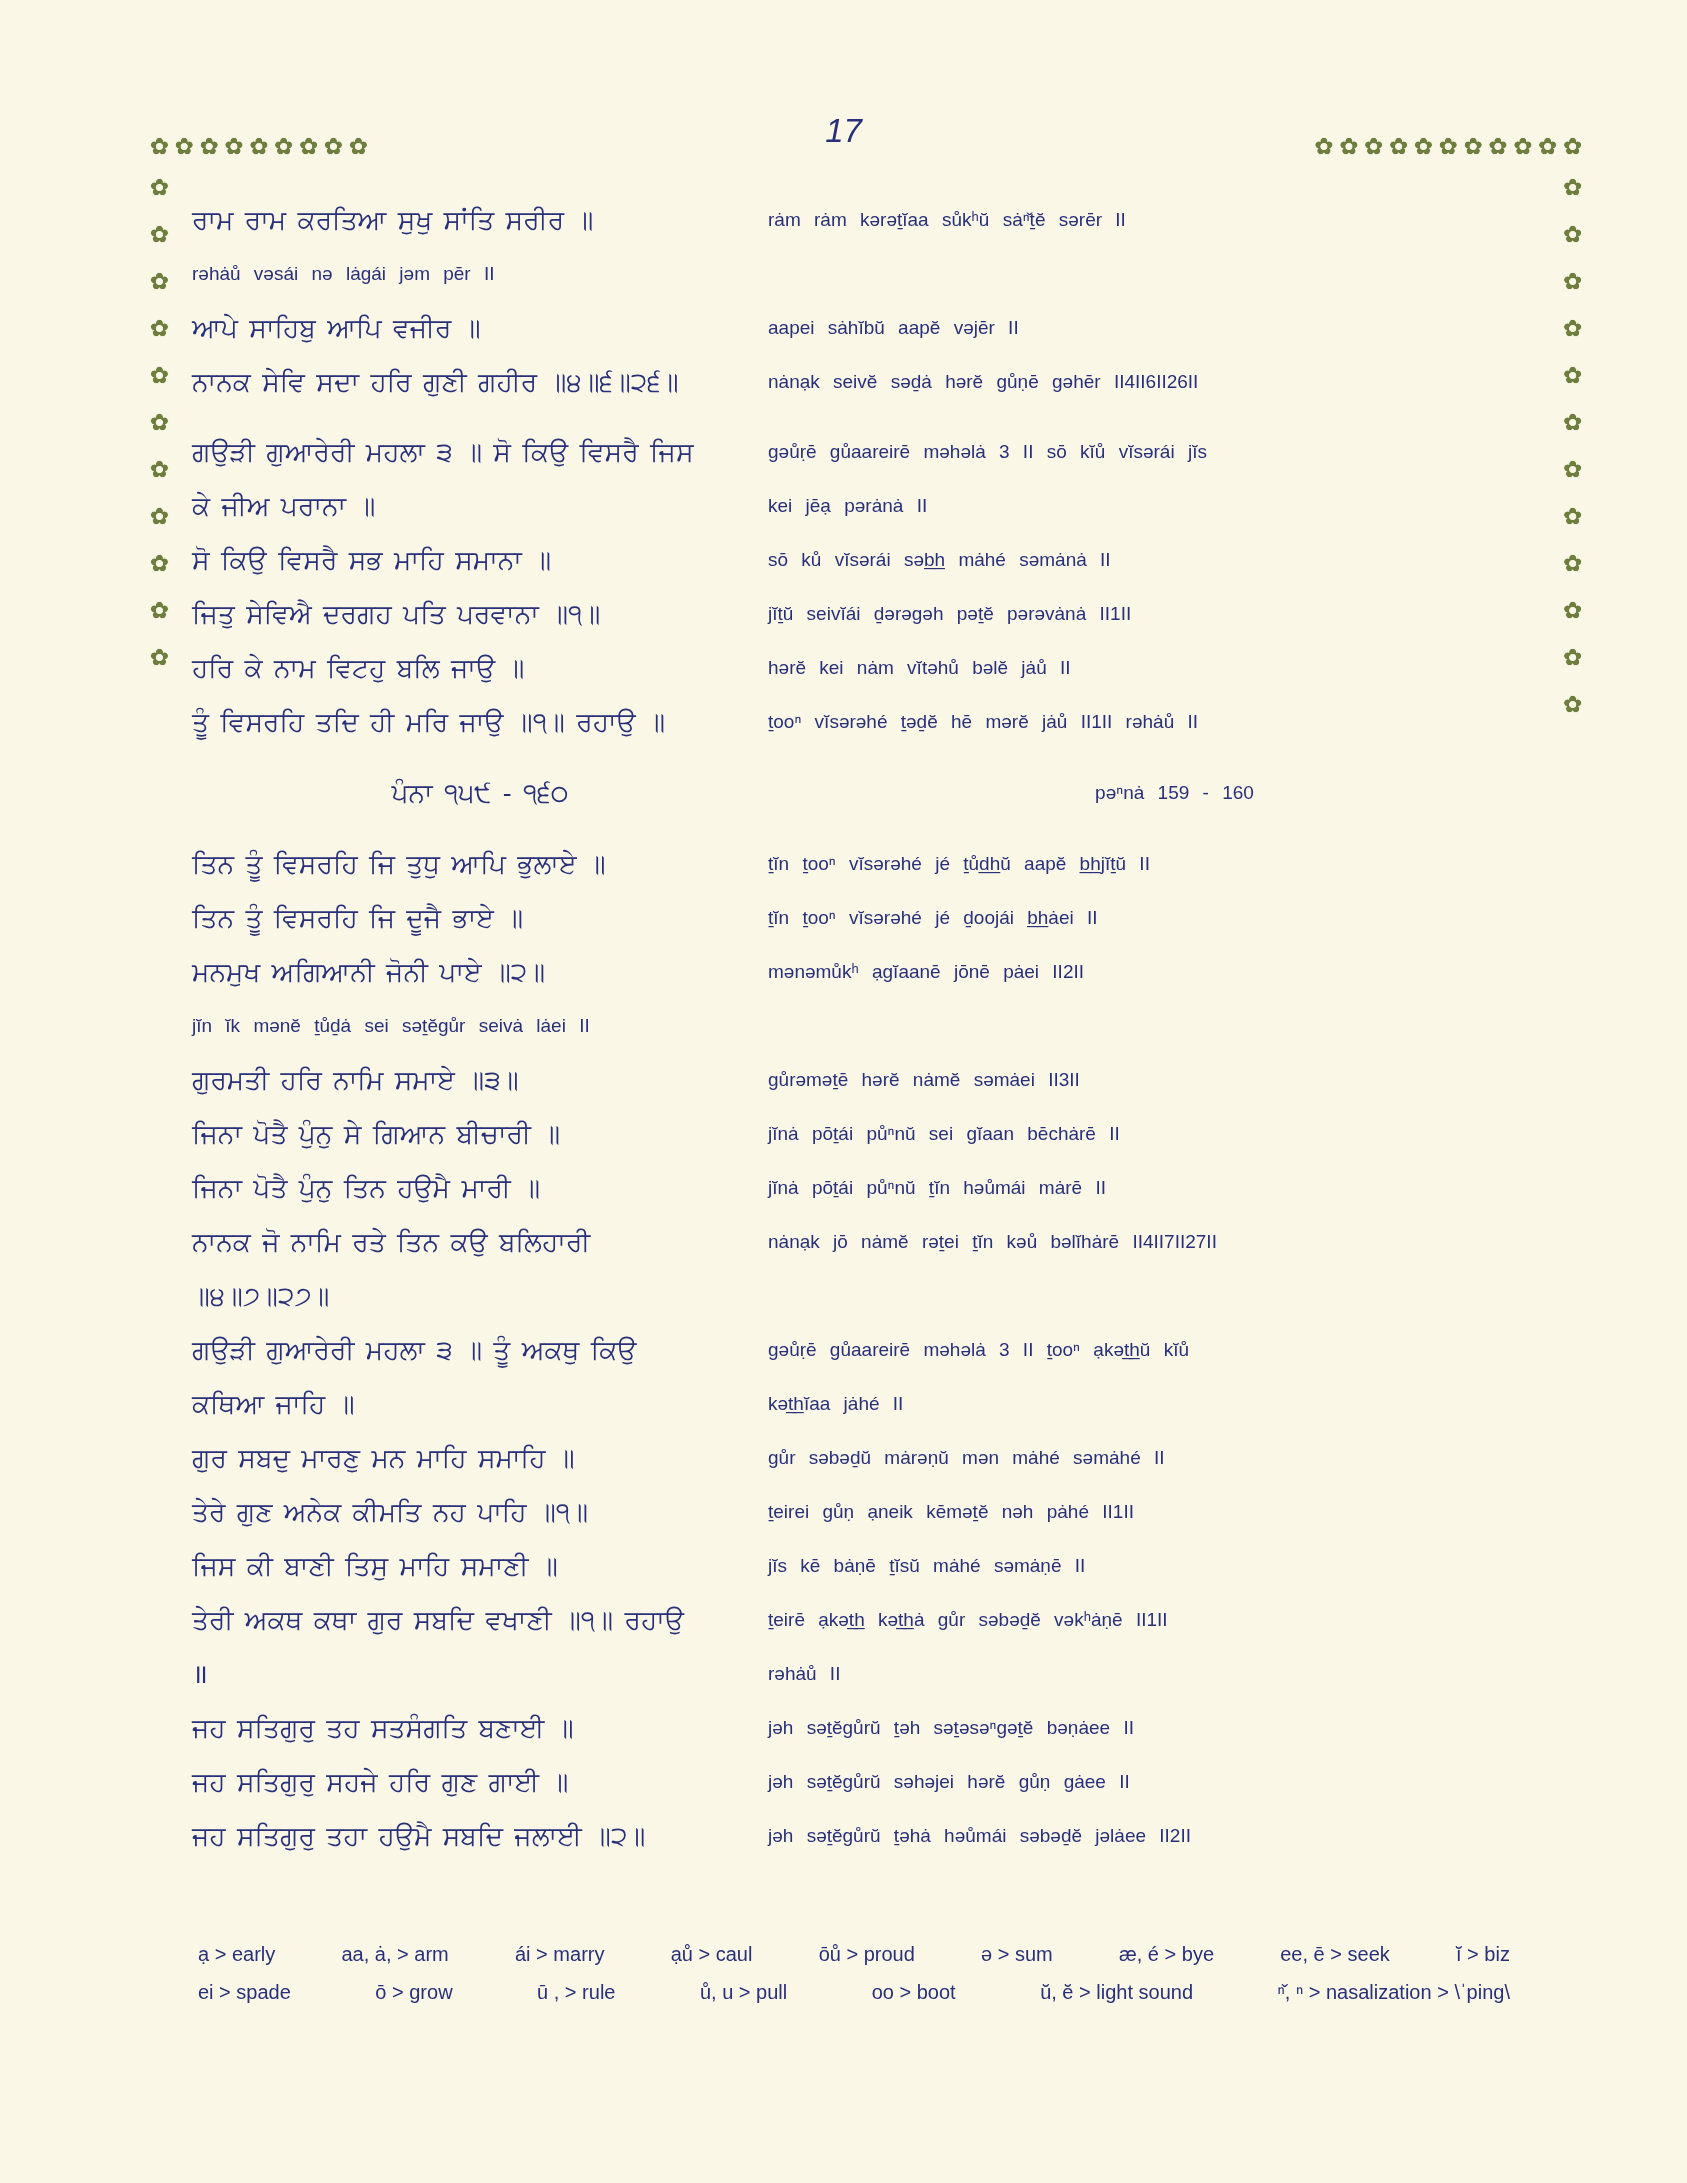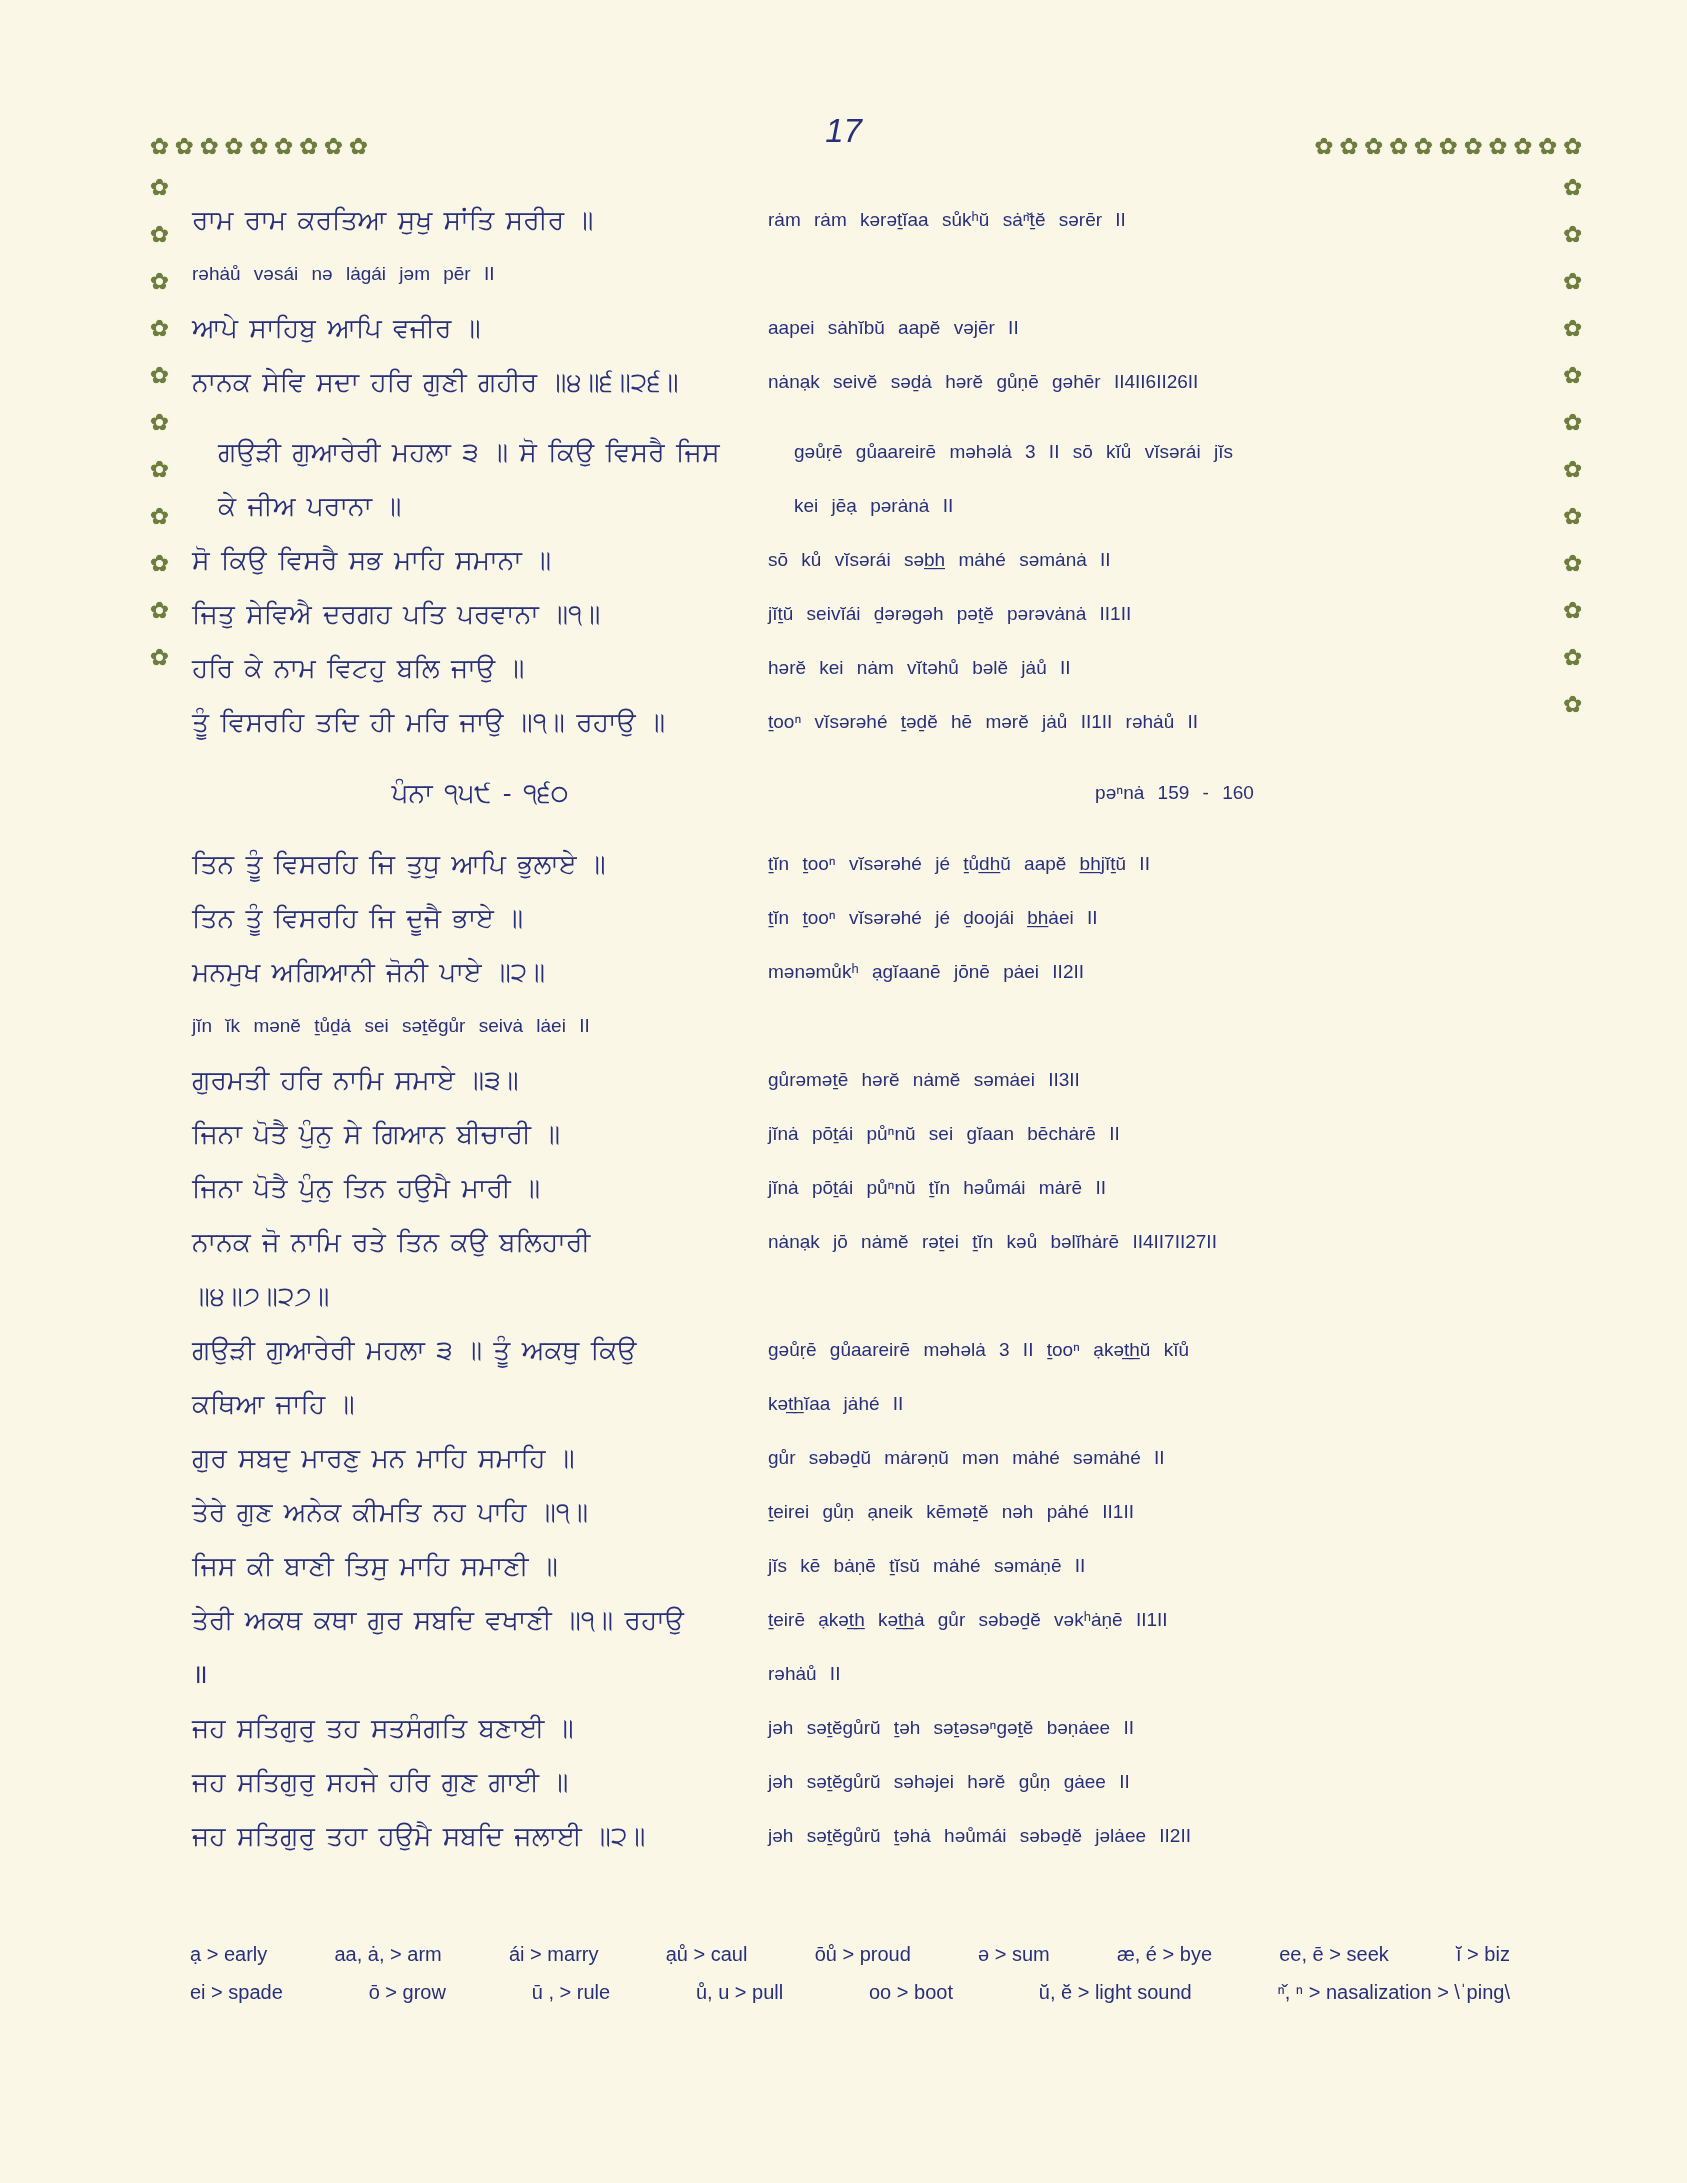--- a/index.html
+++ b/index.html
@@ -27,30 +27,30 @@
     text-shadow:0 0 0.7px #3f5020;}
   .flower-row{position:absolute;top:136px;display:flex;gap:6px;}
   #flower-row-left{left:150px;}
   #flower-row-right{right:105px;}
   .flower-col{position:absolute;top:177px;display:flex;flex-direction:column;gap:24.5px;}
   #flower-col-left{left:150px;}
   #flower-col-right{right:105px;}
 
   main#verses{position:absolute;top:193px;left:192px;right:106px;}
   .verse-row{display:flex;align-items:flex-start;}
-  .verse-row.gap{margin-top:16px;margin-left:26px;}
+  .verse-row.gap{margin-top:16px;}
   .verse-row.center{margin:17px 0;}
   .col{line-height:54px;}
   .col-gurmukhi{flex:0 0 576px;font-size:26.5px;word-spacing:4px;}
   .col-translit{flex:1 1 auto;font-size:19px;word-spacing:8px;}
   .verse-row.center .col-gurmukhi,
   .verse-row.center .col-translit{text-align:center;}
   .line{white-space:nowrap;}
 
-  footer#legend{position:absolute;top:1935px;left:190px;right:177px;}
+  footer#legend{position:absolute;top:1935px;left:198px;right:177px;}
   .legend-row{display:flex;justify-content:space-between;
     font-size:20px;line-height:38px;}
   .legend-item{white-space:nowrap;}
 </style>
 </head>
 <body>
 
 <div class="page">
 
   <div class="page-number">17</div>

